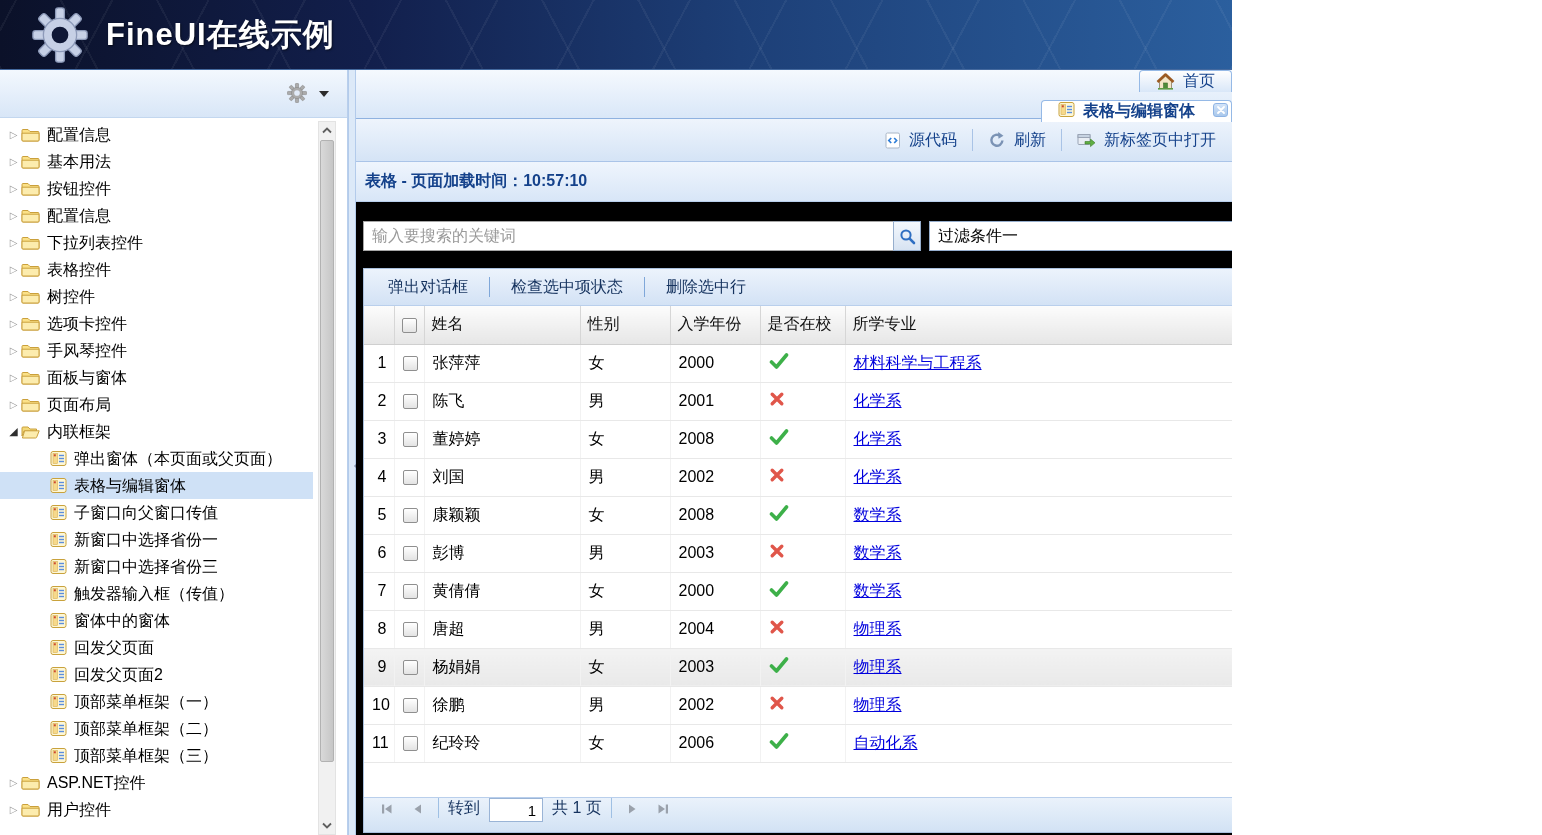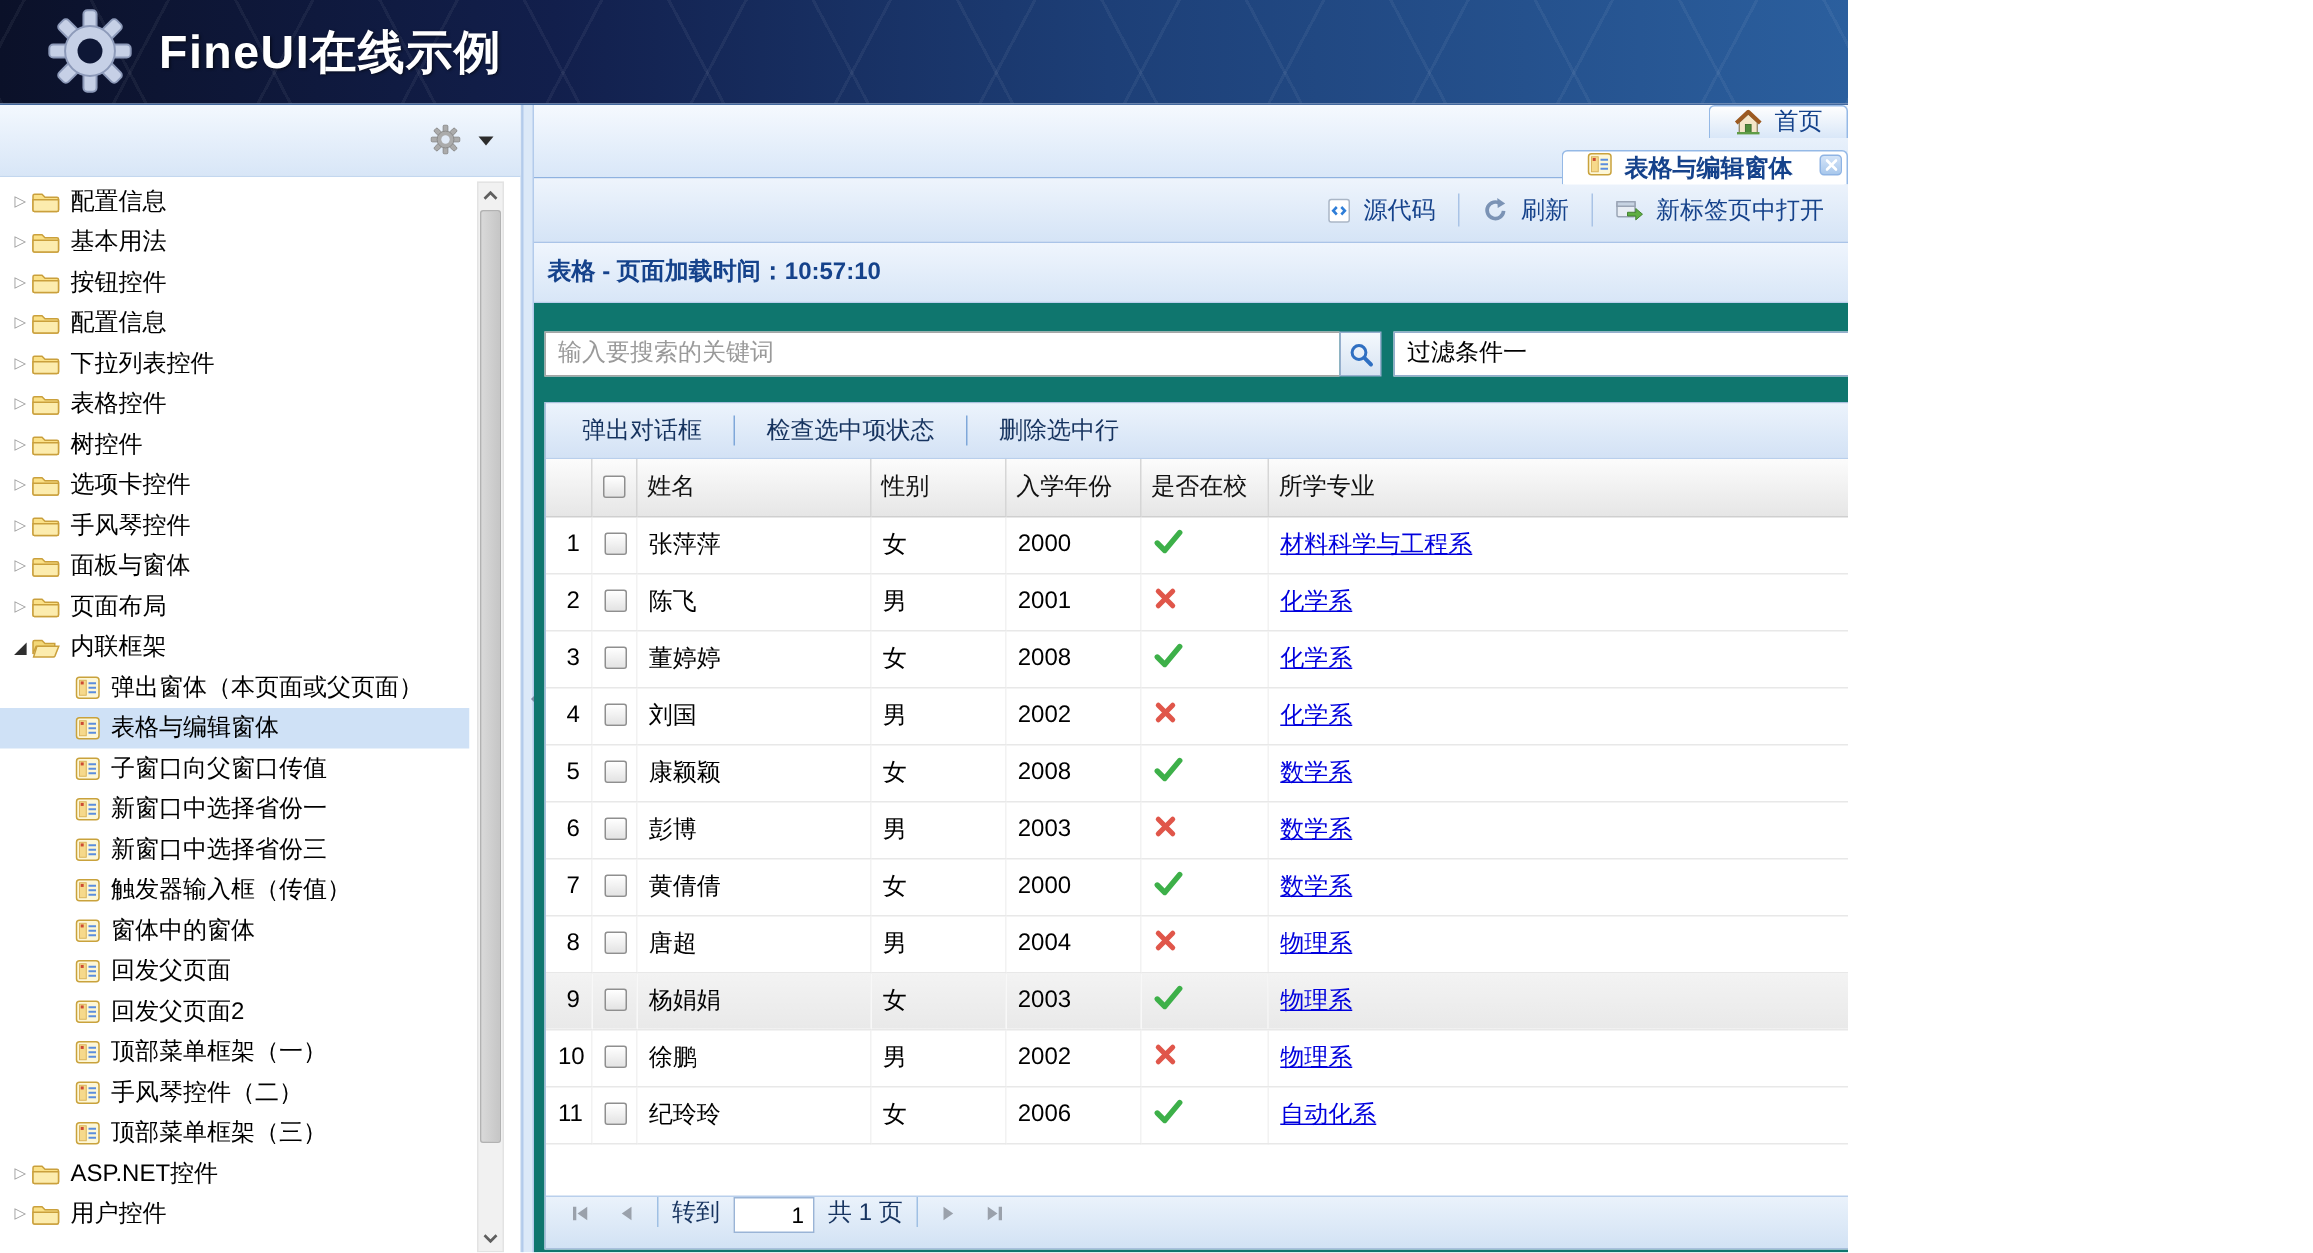--- a/index.html
+++ b/index.html
@@ -50,21 +50,21 @@
   .tab{ height:38px; display:flex; align-items:center; gap:8px; padding:0 16px; border:1px solid #95b9e6; border-bottom:none; border-radius:4px 4px 0 0; background:linear-gradient(#fefefe,#d9e7f8); color:#15428b; font-size:16px; position:relative; cursor:pointer; }
   .tab.active{ background:#fff; font-weight:bold; padding-right:36px; }
   .tab-close{ position:absolute; top:2px; right:3px; width:15px; height:14px; border:1px solid #8fb4e4; border-radius:3px; background:linear-gradient(#d4e4f8,#a9c8ec); display:flex; align-items:center; justify-content:center; cursor:pointer; }
 
   .frame-toolbar{ height:43px; background:linear-gradient(#eef4fc,#d5e4f6); border-bottom:1px solid #aac4e8; display:flex; align-items:center; justify-content:flex-end; padding-right:16px; gap:15px; }
   .ftb-btn{ display:flex; align-items:center; gap:8px; color:#15428b; font-size:16px; cursor:pointer; }
   .ftb-sep{ width:1px; height:22px; background:#a9c3e6; }
 
   .title-bar{ height:40px; background:linear-gradient(#eff5fd,#d8e6f7); border-bottom:1px solid #b9cfec; display:flex; align-items:center; padding-left:9px; color:#15428b; font-weight:bold; font-size:16px; }
 
-  .content{ position:absolute; top:132px; left:0; right:0; bottom:0; background:#0f766e; }
+  .content{ position:absolute; top:132px; left:0; right:0; bottom:0; background:#000000; }
   .search-row{ position:absolute; top:19px; left:7px; height:30px; display:flex; }
   .searchbox{ width:558px; display:flex; }
   .searchbox input{ flex:1; height:30px; border:1px solid #a6a6a6; border-right:none; padding:0 8px; font-size:16px; font-family:inherit; color:#000; outline:none; }
   .searchbox input::placeholder{ color:#9a9a9a; }
   .search-btn{ width:28px; height:30px; border:1px solid #96aecd; background:linear-gradient(#f4f8fd,#d7e3f2); display:flex; align-items:center; justify-content:center; cursor:pointer; }
   .filter{ margin-left:8px; width:570px; height:30px; display:flex; border:1px solid #96aecd; background:#fff; cursor:pointer; }
   .filter-val{ flex:1; font-size:16px; color:#000; line-height:28px; padding-left:8px; }
   .dd-btn{ width:24px; border:none; border-left:1px solid #a9bfdc; background:linear-gradient(#f4f8fd,#cfdff2); display:flex; align-items:center; justify-content:center; cursor:pointer; }
 
   
@@ -422,21 +422,21 @@
               <rect x="1" y="1.5" width="15" height="14" rx="2" fill="#fdf7d7" stroke="#c9a23c"></rect>
               <rect x="3" y="3.5" width="4.5" height="10" fill="#f6d98b" stroke="#d8b055" stroke-width="0.6"></rect>
               <rect x="3.8" y="4.3" width="2" height="2" fill="#cc4a33"></rect>
               <g stroke="#5b8ede" stroke-width="1.4">
                 <line x1="9" y1="5.5" x2="14" y2="5.5"></line>
                 <line x1="9" y1="8.5" x2="14" y2="8.5"></line>
                 <line x1="9" y1="11.5" x2="14" y2="11.5"></line>
               </g>
             </svg>
           </span>
-          <span class="lbl">手风琴控件（二）</span>
+          <span class="lbl">顶部菜单框架（二）</span>
         </div>
         <div class="tree-row child">
           <span class="ticon">
             <svg width="17" height="17" viewBox="0 0 17 17">
               <rect x="1" y="1.5" width="15" height="14" rx="2" fill="#fdf7d7" stroke="#c9a23c"></rect>
               <rect x="3" y="3.5" width="4.5" height="10" fill="#f6d98b" stroke="#d8b055" stroke-width="0.6"></rect>
               <rect x="3.8" y="4.3" width="2" height="2" fill="#cc4a33"></rect>
               <g stroke="#5b8ede" stroke-width="1.4">
                 <line x1="9" y1="5.5" x2="14" y2="5.5"></line>
                 <line x1="9" y1="8.5" x2="14" y2="8.5"></line>

